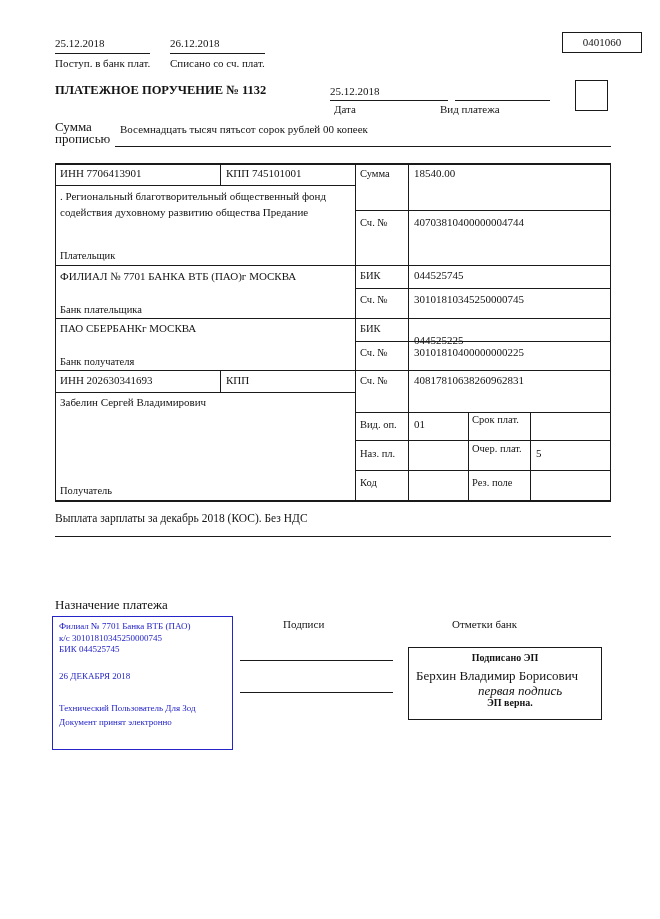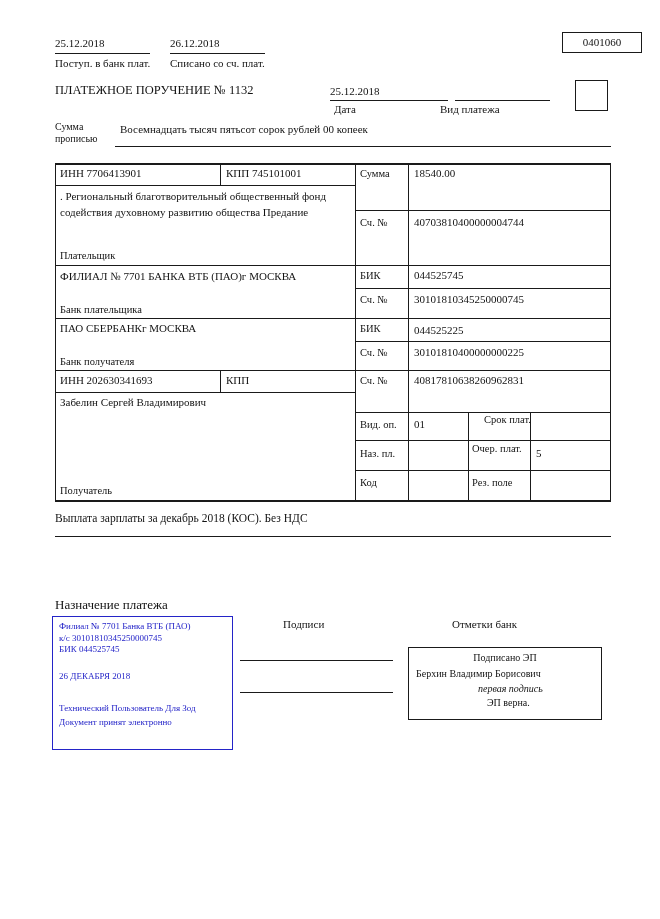--- a/index.html
+++ b/index.html
@@ -5,24 +5,24 @@
   *{box-sizing:border-box;margin:0;padding:0}
   html,body{background:#ffffff}
   .page{position:relative;width:660px;height:771px;background:#fff;
         font-family:"Liberation Serif",serif;color:var(--ink,#131313);overflow:hidden}
   .t{position:absolute;white-space:nowrap;line-height:1.25}
   .wrap{white-space:normal}
   .hl{position:absolute;height:1px;background:var(--line,#1a1a1a)}
   .vl{position:absolute;width:1px;background:var(--line,#1a1a1a)}
   .thick{height:2px}
   .box{position:absolute;border:1px solid var(--line,#1a1a1a)}
-  .s8{font-size:11px}.s85{font-size:13px}.s95{font-size:10px}
+  .s8{font-size:11px}.s85{font-size:13px}.s95{font-size:13px}
   .s10{font-size:10px}.s105{font-size:10.5px}.s11{font-size:11px}.s115{font-size:11.5px}
   .s125{font-size:12.5px}
-  .b{font-weight:normal}.i{font-style:italic}.ctr{text-align:center}
+  .b{font-weight:bold}.i{font-style:italic}.ctr{text-align:center}
   .stamp{position:absolute;left:52px;top:616px;width:181px;height:134px;
          border:1px solid var(--stamp-blue,#2424c8);color:var(--stamp-blue,#2424c8);
          font-size:9px;line-height:11.5px;padding:4px 6px;font-family:"Liberation Serif",serif}
   .stamp div{white-space:normal}
 </style>
 </head>
 <body>
 
 <div class="page">
 
@@ -83,35 +83,35 @@
 
   <span class="t s11" style="left:60px;top:270px">ФИЛИАЛ № 7701 БАНКА ВТБ (ПАО)г МОСКВА</span>
   <span class="t s105" style="left:360px;top:269px">БИК</span>
   <span class="t s11" style="left:414px;top:269px">044525745</span>
   <span class="t s105" style="left:360px;top:293px">Сч. №</span>
   <span class="t s11" style="left:414px;top:293px">30101810345250000745</span>
   <span class="t s105" style="left:60px;top:303px">Банк плательщика</span>
 
   <span class="t s11" style="left:60px;top:322px">ПАО СБЕРБАНКг МОСКВА</span>
   <span class="t s105" style="left:360px;top:322px">БИК</span>
-  <span class="t s11" style="left:414px;top:324px">044525225</span>
+  <span class="t s11" style="left:414px;top:334px">044525225</span>
   <span class="t s105" style="left:360px;top:346px">Сч. №</span>
   <span class="t s11" style="left:414px;top:346px">30101810400000000225</span>
   <span class="t s105" style="left:60px;top:355px">Банк получателя</span>
 
   <span class="t s11" style="left:60px;top:374px">ИНН 202630341693</span>
   <span class="t s11" style="left:226px;top:374px">КПП</span>
   <span class="t s105" style="left:360px;top:374px">Сч. №</span>
   <span class="t s11" style="left:414px;top:374px">40817810638260962831</span>
   <span class="t s11" style="left:60px;top:396px">Забелин Сергей Владимирович</span>
   <span class="t s105" style="left:60px;top:484px">Получатель</span>
 
   <span class="t s105" style="left:360px;top:418px">Вид. оп.</span>
   <span class="t s11" style="left:414px;top:418px">01</span>
-  <span class="t s105 wrap" style="left:484px;top:414px;width:52px;line-height:12px">Срок плат.</span>
+  <span class="t s105 wrap" style="left:472px;top:414px;width:52px;line-height:12px">Срок плат.</span>
   <span class="t s105" style="left:360px;top:447px">Наз. пл.</span>
   <span class="t s105 wrap" style="left:472px;top:443px;width:52px;line-height:12px">Очер. плат.</span>
   <span class="t s11" style="left:536px;top:447px">5</span>
   <span class="t s105" style="left:360px;top:476px">Код</span>
   <span class="t s105" style="left:472px;top:476px">Рез. поле</span>
 
   <span class="t s115" style="left:55px;top:511px">Выплата зарплаты за декабрь 2018 (КОС). Без НДС</span>
   <div class="hl" style="left:55px;top:536px;width:556px"></div>
   <span class="t s85" style="left:55px;top:597px">Назначение платежа</span>
 

